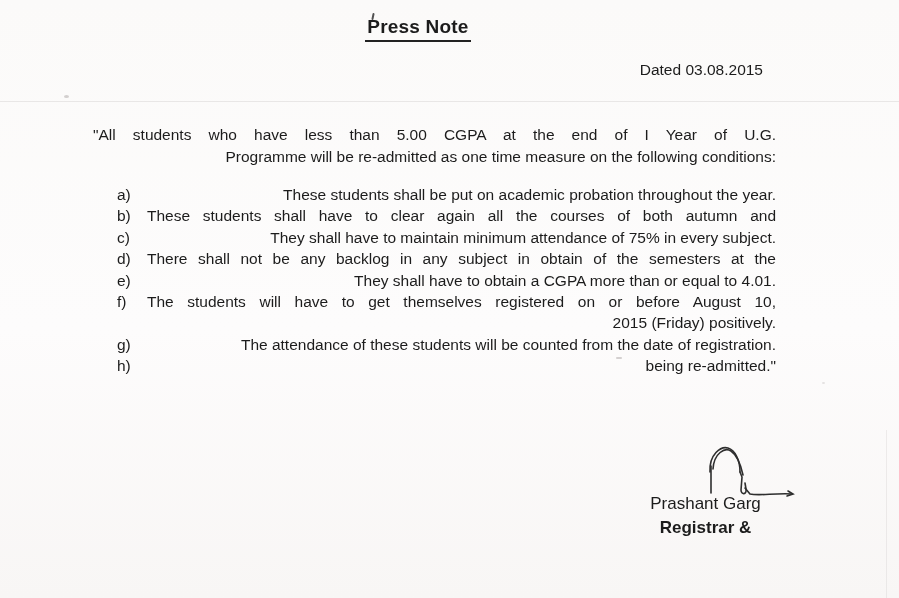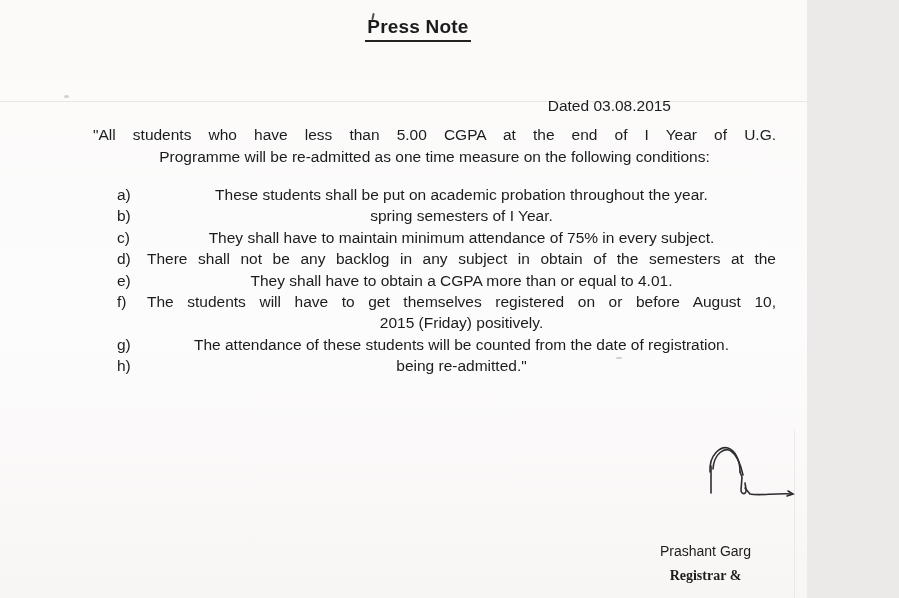--- a/index.html
+++ b/index.html
@@ -3,21 +3,21 @@
 <meta charset="utf-8">
 <style>
   html, body { margin: 0; padding: 0; }
   body {
     width: 899px; height: 598px;
     font-family: "Liberation Sans", "DejaVu Sans", sans-serif;
     background: #eceae9;
   }
   .page {
     position: relative;
-    width: 807px; height: 598px;
+    width: 899px; height: 598px;
     overflow: hidden;
     background: linear-gradient(180deg, #fbfaf9 0%, #fdfcfc 55%, #f8f6f5 100%);
     color: var(--ink, #1c1c1c);
   }
   
   .scan-line {
     position: absolute; left: 0; top: 101px; width: 899px; height: 1px;
     background: rgba(120,110,110,0.14);
   }
   .edge-streak {
@@ -38,44 +38,43 @@
     text-align: center;
   }
   .doc-title span {
     display: inline-block;
     font-size: 19px; font-weight: 700; letter-spacing: 0.2px;
     border-bottom: 2px solid #222; padding: 0 2px 2px 2px;
   }
   .date-line {
     position: absolute; top: 61px; right: 136px;
     font-size: 15.5px;
-    margin-top: 36px;
   }
   .intro {
     position: absolute; left: 93px; top: 124px; width: 683px;
     font-size: 15.5px; line-height: 21.5px;
   }
-  .line { text-align: center; }
+  .line { text-align: right; }
   .line.stretch { text-align: justify; text-align-last: justify; }
 
   .conditions {
     position: absolute; left: 117px; top: 184px; width: 659px;
     font-size: 15.5px; line-height: 21.4px;
   }
   .item { display: flex; }
   .item .label { width: 30px; flex: 0 0 30px; }
   .item .body { flex: 1 1 auto; }
 
   .signature-svg { position: absolute; left: 697px; top: 444px; }
   .sig-block {
     position: absolute; left: 618px; top: 492px; width: 175px;
-    text-align: center; font-size: 14px; line-height: 23.6px; margin-top: 48px;
+    text-align: center; font-size: 17px; line-height: 23.6px;
   }
   .sig-name { font-weight: 400; }
-  .sig-role { font-weight: 700; font-family: Liberation Serif, serif; }
+  .sig-role { font-weight: 700; }
 </style>
 </head>
 <body>
 
 <div class="page">
 
   <div class="scan-line"></div>
   <div class="edge-streak"></div>
   <div class="speck s1"></div>
   <div class="speck s2"></div>
@@ -96,21 +95,21 @@
   <div class="conditions">
       <div class="item">
         <div class="label">a)</div>
         <div class="body">
           <div class="line">These students shall be put on academic probation throughout the year.</div>
         </div>
       </div>
       <div class="item">
         <div class="label">b)</div>
         <div class="body">
-          <div class="line">spring semesters of I Year.</div>
+          <div class="line stretch">These students shall have to clear again all the courses of both autumn and</div>
         </div>
       </div>
       <div class="item">
         <div class="label">c)</div>
         <div class="body">
           <div class="line">They shall have to maintain minimum attendance of 75% in every subject.</div>
         </div>
       </div>
       <div class="item">
         <div class="label">d)</div>

